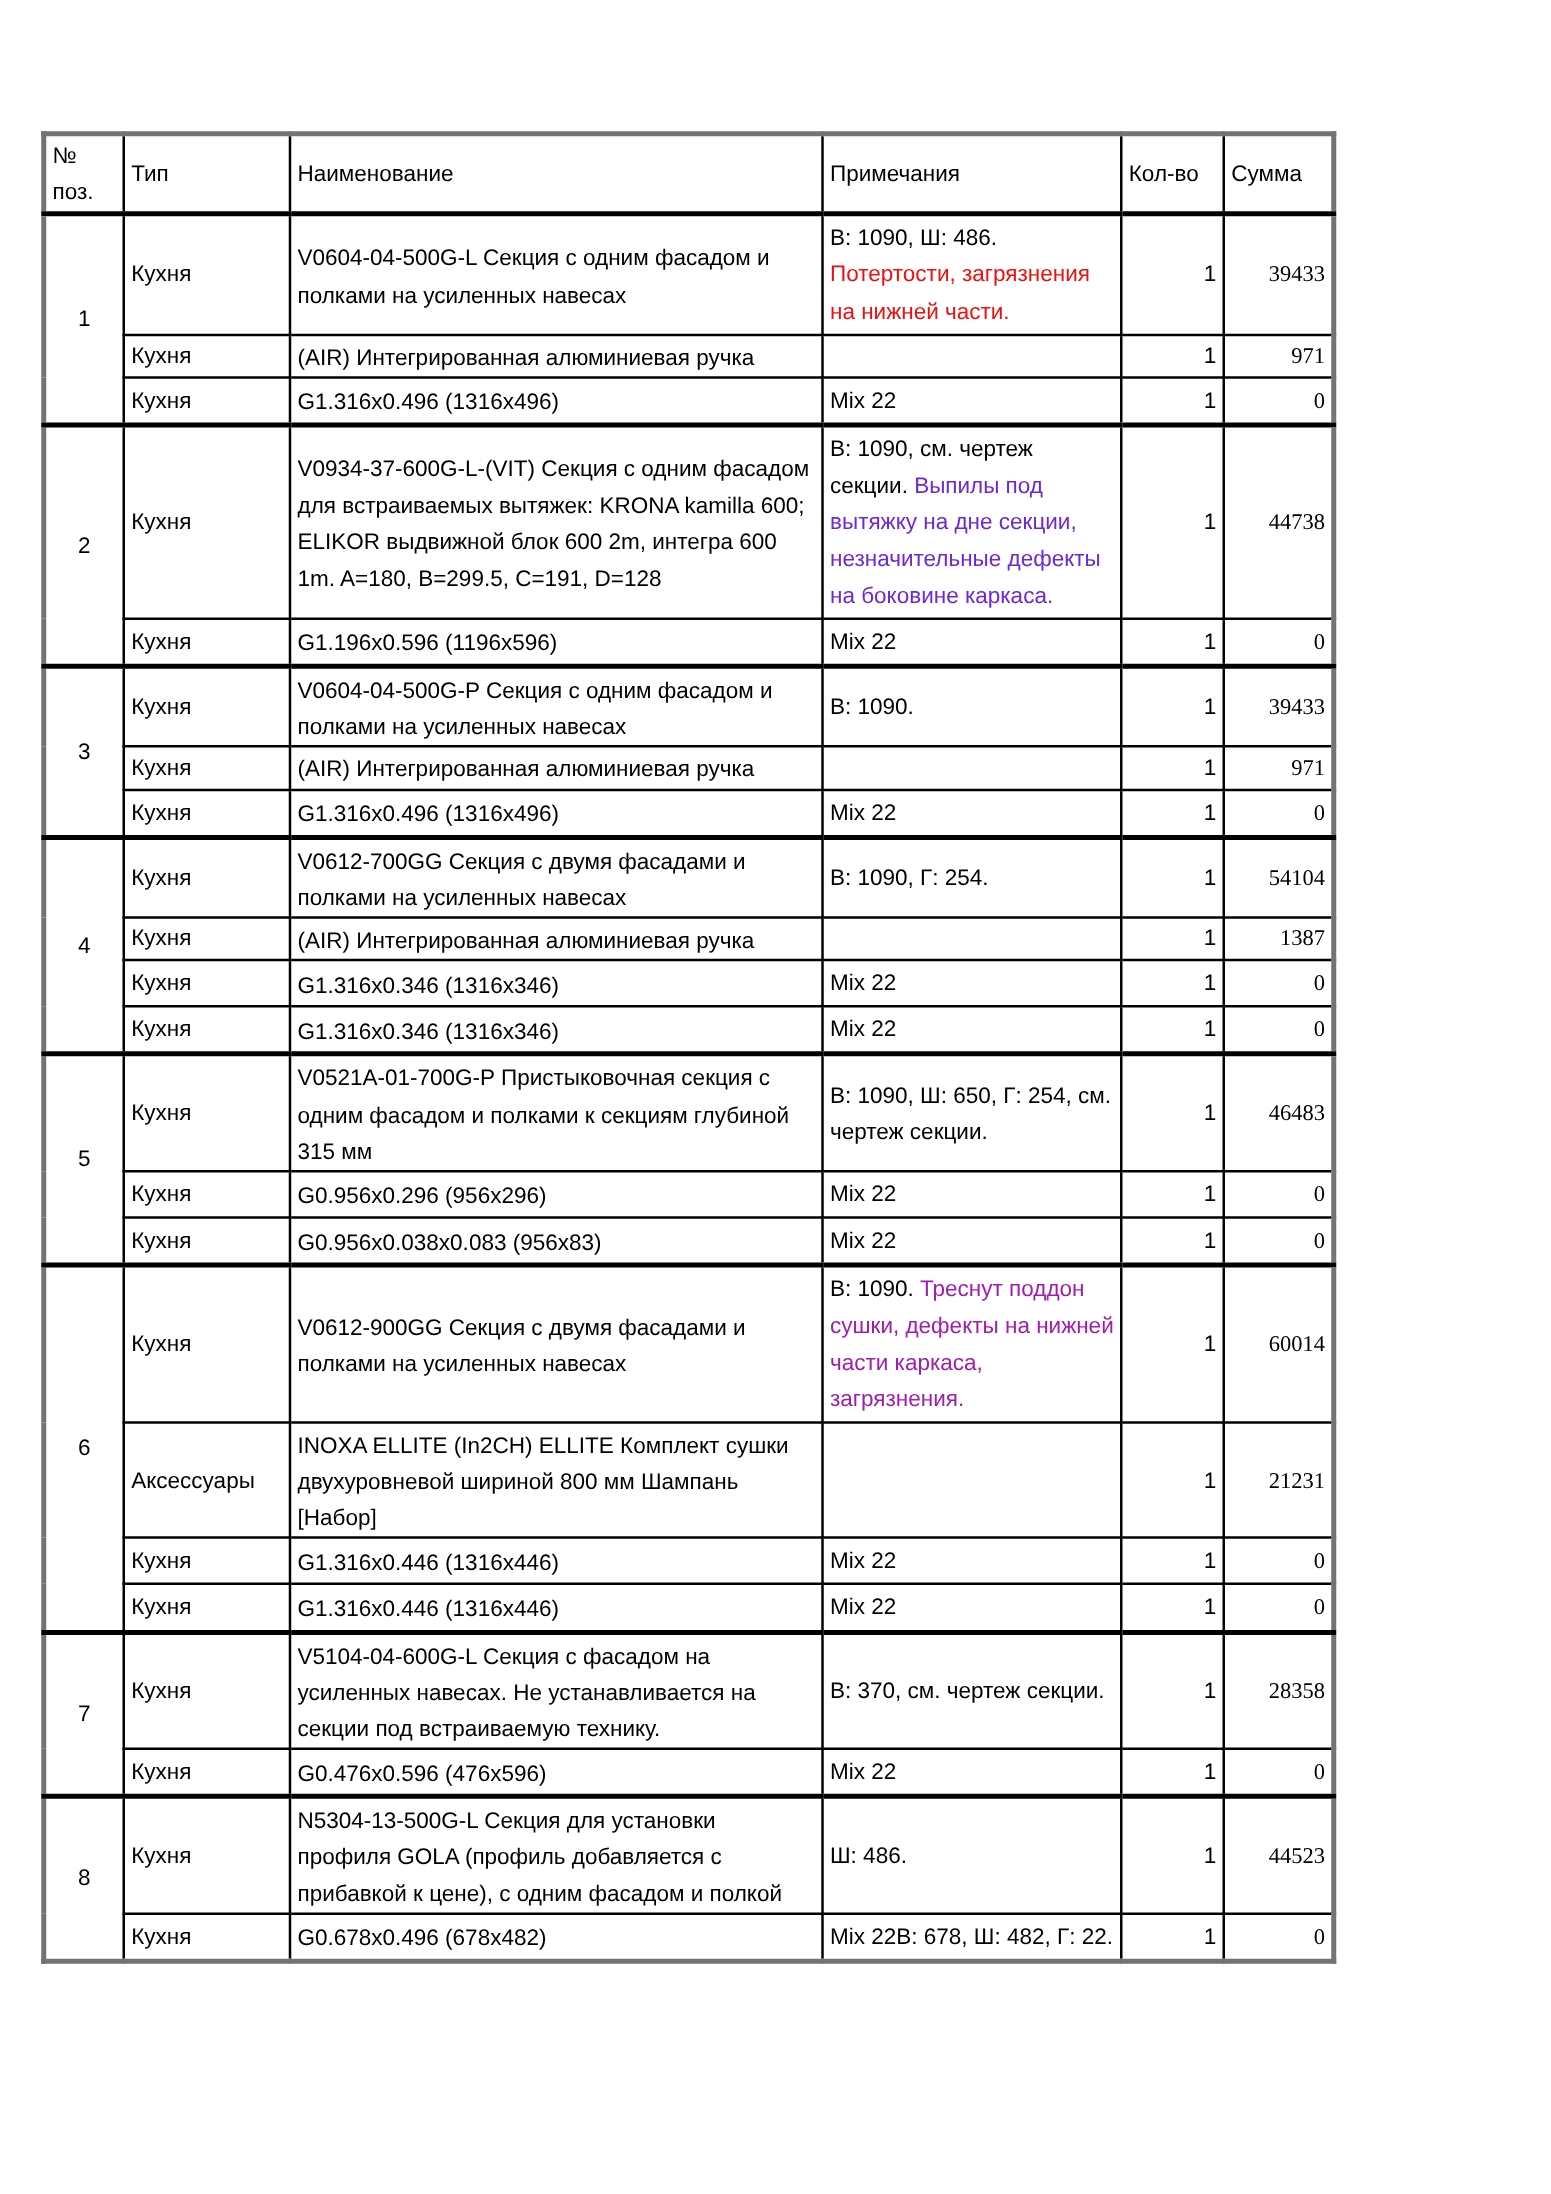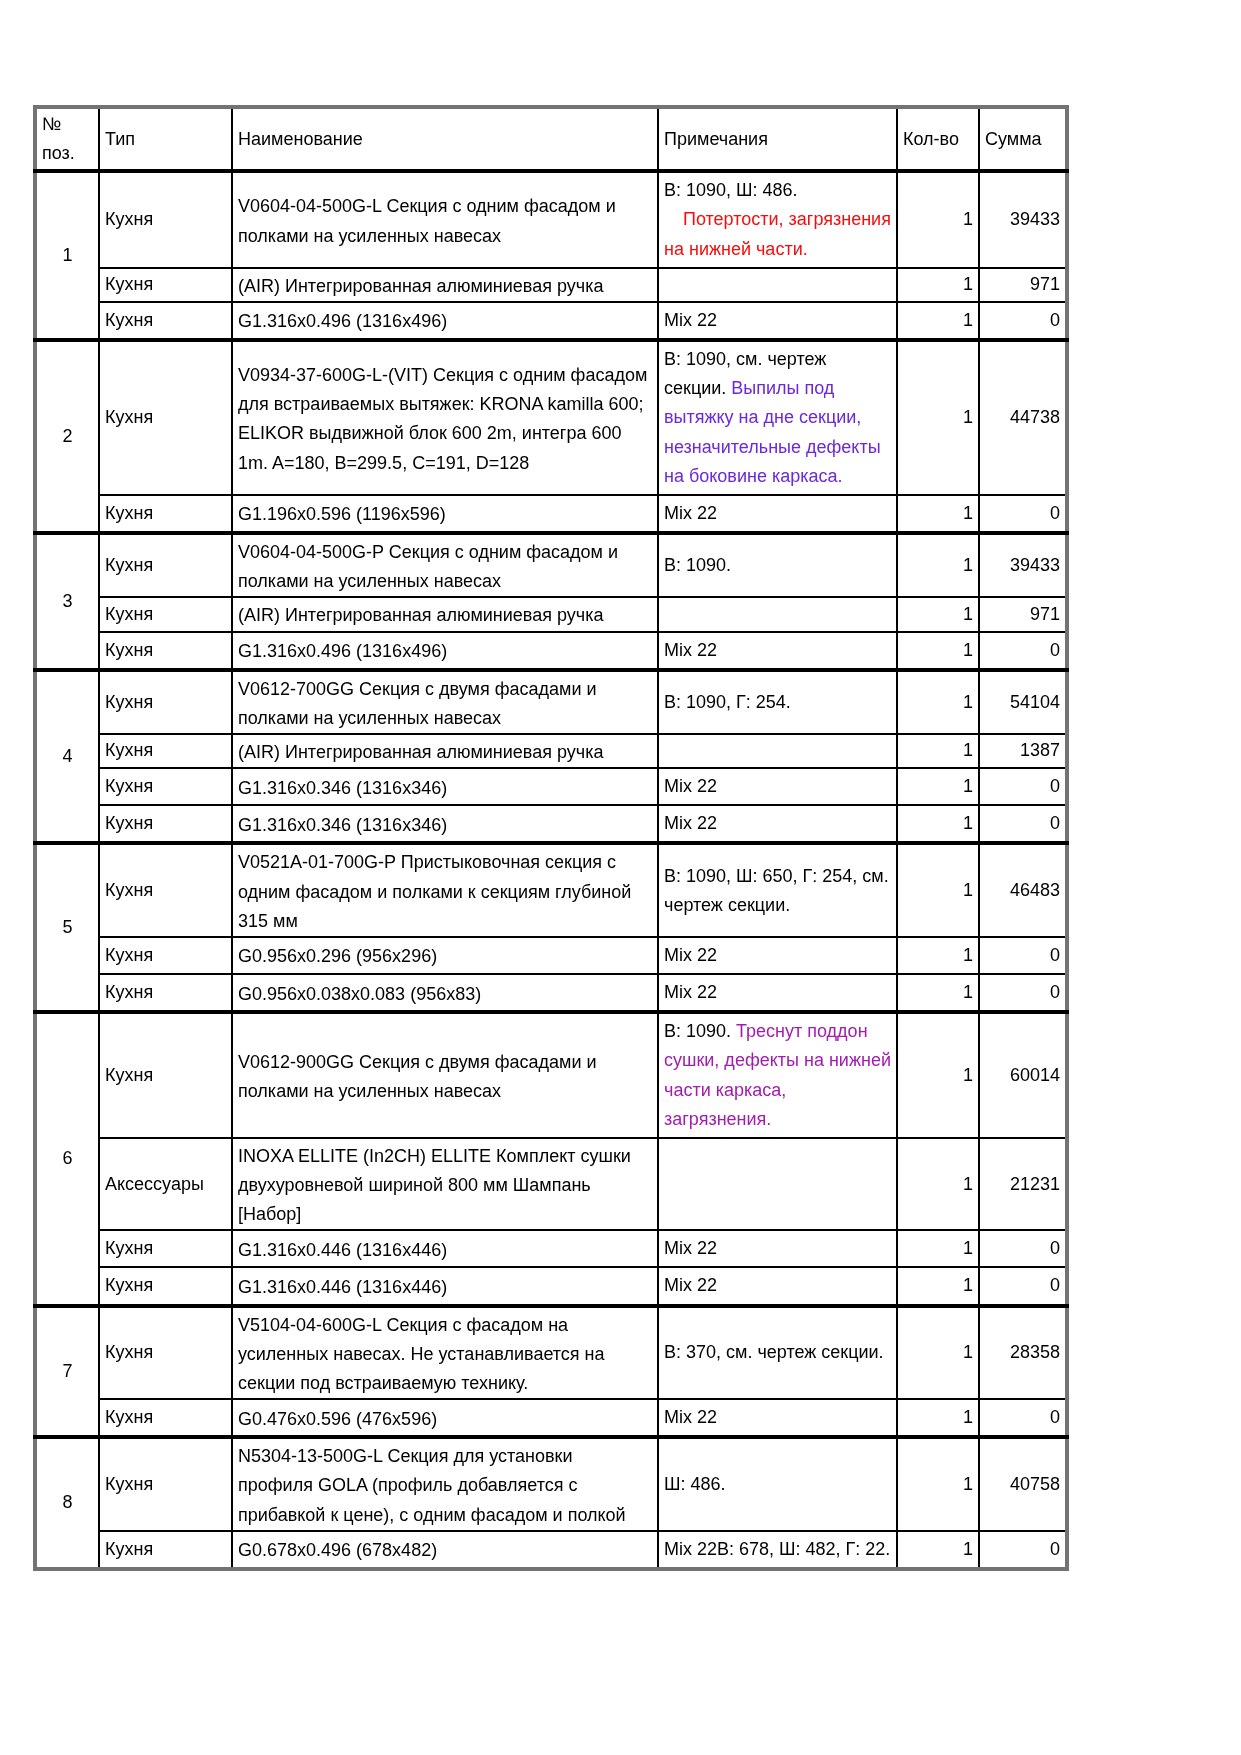--- a/index.html
+++ b/index.html
@@ -43,21 +43,21 @@
     background: #ffffff;
   }
   thead th {
     font-weight: 400;
     height: 45px;
     border-bottom: 4px solid #000;
   }
   tbody tr.group-start td { border-top: 4px solid #000; }
   td.pos  { text-align: center; }
   td.qty  { text-align: right; }
-  td.sum  { text-align: right; }
+  td.sum  { text-align: right; font-family: Liberation Serif, serif; }
   td.name { padding-top: 3px; padding-bottom: 0; }
   td.note { padding-top: 3px; padding-bottom: 3px; }
 </style>
 </head>
 <body>
 
 <div class="page">
   <table class="items">
     <colgroup>
       <col class="c0">
@@ -75,21 +75,21 @@
           <th>Примечания</th>
           <th>Кол-во</th>
           <th>Сумма</th>
         </tr>
     </thead>
     <tbody id="table-body">
         <tr class="group-start">
           <td class="pos" rowspan="3">1</td>
           <td class="type">Кухня</td>
           <td class="name">V0604-04-500G-L Секция с одним фасадом и полками на усиленных навесах</td>
-          <td class="note"><span>В: 1090, Ш: 486. </span><span style="color: rgb(245, 13, 13); margin-left: 19px;">Потертости, загрязнения на нижней части.</span></td>
+          <td class="note"><span>В: 1090, Ш: 486. </span><span style="color: rgb(245, 13, 13);">Потертости, загрязнения на нижней части.</span></td>
           <td class="qty">1</td>
           <td class="sum">39433</td>
         </tr>
         <tr>
           <td class="type">Кухня</td>
           <td class="name">(AIR) Интегрированная алюминиевая ручка</td>
           <td class="note"><span></span></td>
           <td class="qty">1</td>
           <td class="sum">971</td>
         </tr>
@@ -231,21 +231,21 @@
           <td class="note"><span>Mix 22</span></td>
           <td class="qty">1</td>
           <td class="sum">0</td>
         </tr>
         <tr class="group-start">
           <td class="pos" rowspan="2">8</td>
           <td class="type">Кухня</td>
           <td class="name">N5304-13-500G-L Секция для установки профиля GOLA (профиль добавляется с прибавкой к цене), с одним фасадом и полкой</td>
           <td class="note"><span>Ш: 486.</span></td>
           <td class="qty">1</td>
-          <td class="sum">40758</td>
+          <td class="sum">44523</td>
         </tr>
         <tr>
           <td class="type">Кухня</td>
           <td class="name">G0.678x0.496 (678x482)</td>
           <td class="note"><span>Mix 22В: 678, Ш: 482, Г: 22.</span></td>
           <td class="qty">1</td>
           <td class="sum">0</td>
         </tr>
       </tbody>
   </table>

